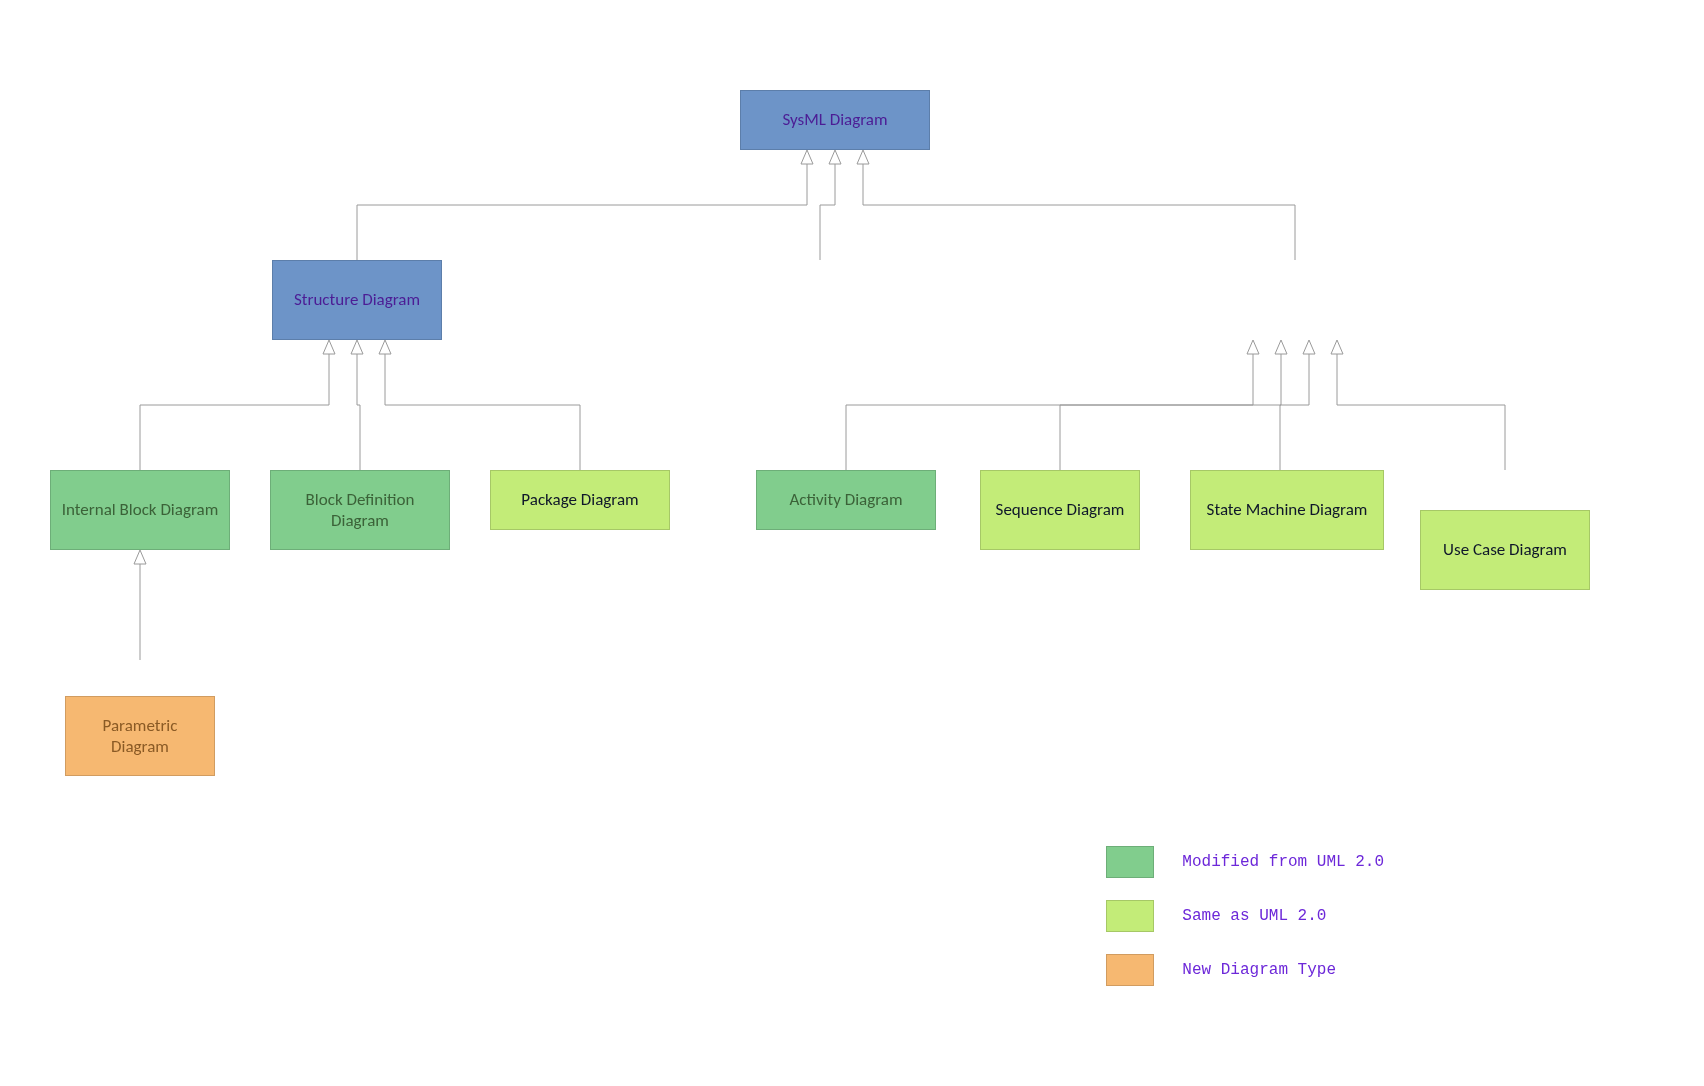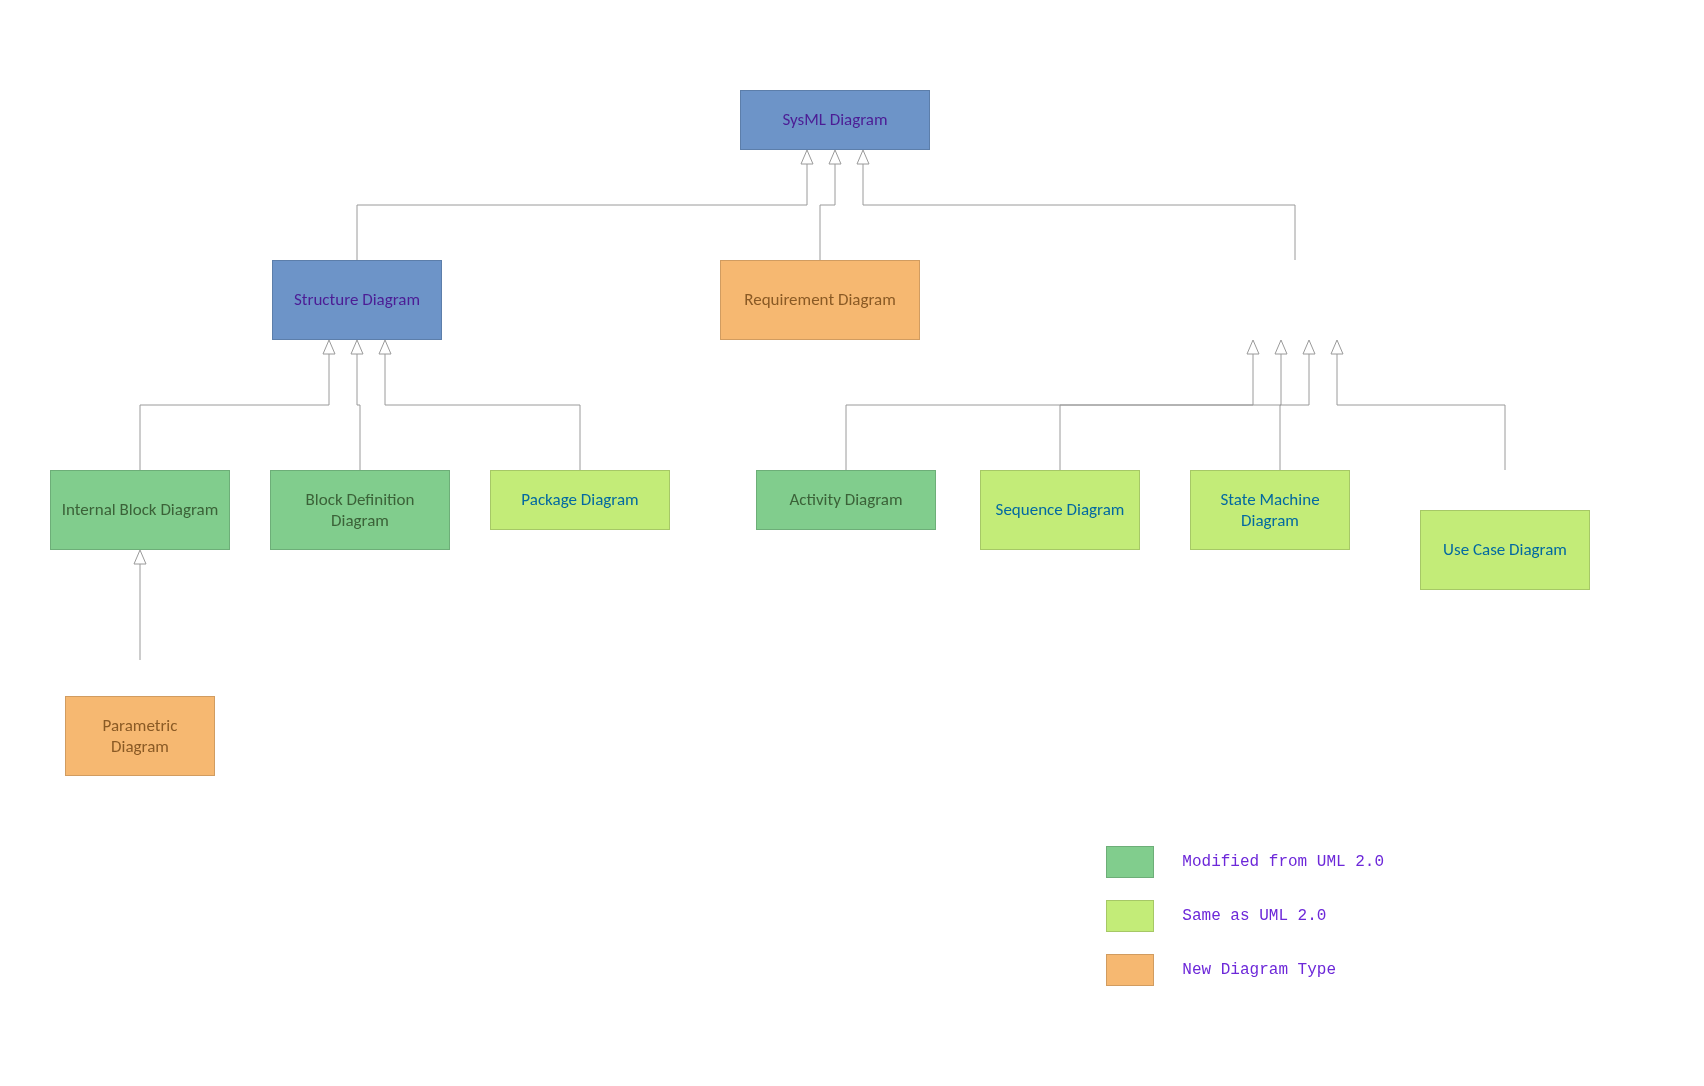--- a/index.html
+++ b/index.html
@@ -21,21 +21,21 @@
       align-items: center;
       justify-content: center;
       text-align: center;
       border: 1px solid rgba(0,0,0,0.15);
       padding: 8px 10px;
       line-height: 1.25;
       font-size: 17px;
     }
     .blue { background: #6d94c8; color: #4c1d95; }
     .green { background: #81cd8d; color: #3b6238; }
-    .lime { background: #c3ec78; color: #0369a1; }
+    .lime { background: #c3ec78; color: #0f172a; }
     .orange { background: #f6b871; color: #8a5a25; }
     svg.connectors {
       position: absolute;
       top: 0; left: 0;
       width: 1704px; height: 1086px;
       pointer-events: none;
     }
     .legend {
       position: absolute;
       right: 320px;
@@ -89,39 +89,36 @@
       <polygon points="140,550 134,564 146,564" fill="#ffffff" stroke="#9a9a9a" stroke-width="1"></polygon>
       <polyline points="140,564 140,605 140,605 140,660" fill="none" stroke="#9a9a9a" stroke-width="1"></polyline>
     </svg>
 
   <div class="node blue" style="left: 740px; top: 90px; width: 190px; height: 60px;">
     <span>SysML Diagram</span>
   </div>
   <div class="node blue" style="left: 272px; top: 260px; width: 170px; height: 80px;">
     <span>Structure Diagram</span>
   </div>
-  <div class="node orange" style="left: 720px; top: 260px; width: 200px; height: 80px;">
-    <span>Requirement Diagram</span>
-  </div>
   <div class="node green" style="left: 50px; top: 470px; width: 180px; height: 80px;">
     <span>Internal Block Diagram</span>
   </div>
   <div class="node green" style="left: 270px; top: 470px; width: 180px; height: 80px;">
     <span>Block Definition Diagram</span>
   </div>
   <div class="node lime" style="left: 490px; top: 470px; width: 180px; height: 60px;">
     <span>Package Diagram</span>
   </div>
   <div class="node green" style="left: 756px; top: 470px; width: 180px; height: 60px; text-align: center;">
     <span>Activity Diagram</span>
   </div>
   <div class="node lime" style="left: 980px; top: 470px; width: 160px; height: 80px;">
     <span>Sequence Diagram</span>
   </div>
-  <div class="node lime" style="left: 1190px; top: 470px; width: 160px; height: 80px;">
+  <div class="node lime" style="left: 1190px; top: 470px; width: 194px; height: 80px;">
     <span>State Machine Diagram</span>
   </div>
   <div class="node lime" style="left: 1420px; top: 470px; width: 170px; height: 80px; margin-top: 40px;">
     <span>Use Case Diagram</span>
   </div>
   <div class="node orange" style="left: 65px; top: 696px; width: 150px; height: 80px;">
     <span>Parametric Diagram</span>
   </div>
 
   <div class="legend">

